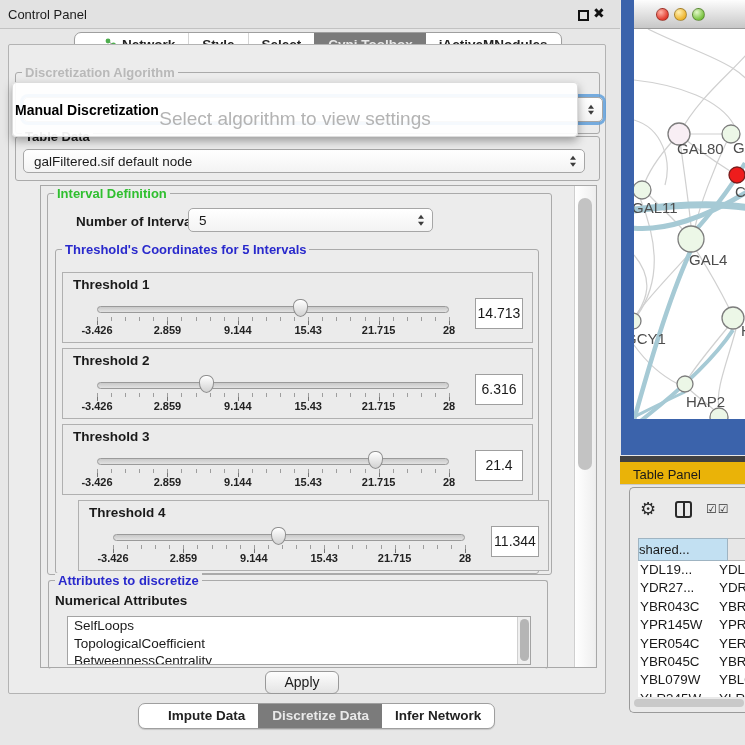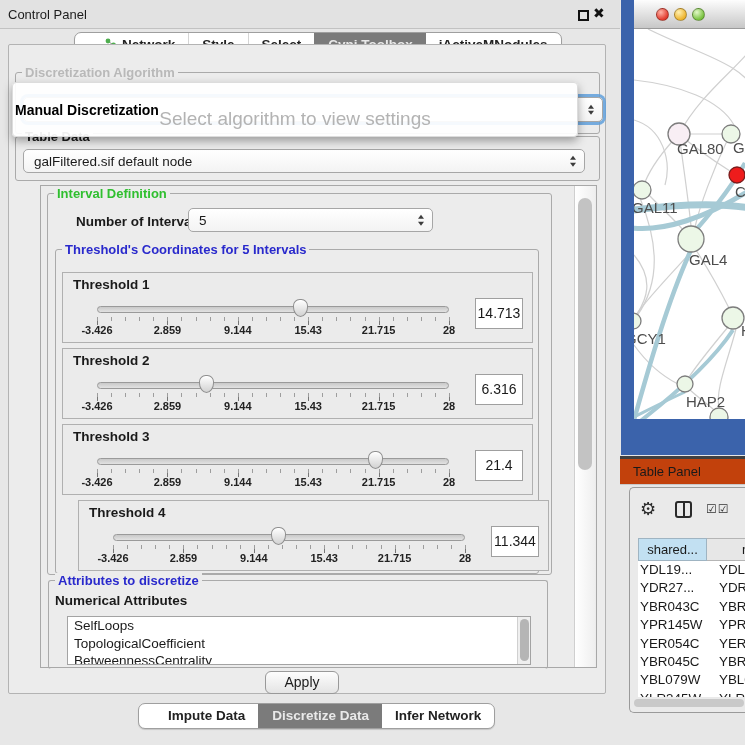--- a/index.html
+++ b/index.html
@@ -79,29 +79,29 @@
   
   .net-window { position:absolute; left:621px; top:0; width:124px; height:455px; background:#3b63ab; }
   .net-titlebar { position:absolute; left:13px; top:0; right:0; height:29px; background:linear-gradient(#fdfdfd,#c7c7c7); border-bottom:1px solid #9a9a9a; }
   .tl { position:absolute; top:8px; width:13px; height:13px; border-radius:50%; border:1px solid rgba(0,0,0,.3); }
   .tl.red    { left:22px; background:radial-gradient(circle at 35% 30%,#ffb3a6,#e23b2e 70%); }
   .tl.yellow { left:40px; background:radial-gradient(circle at 35% 30%,#fff0b0,#eeb42e 70%); }
   .tl.green  { left:58px; background:radial-gradient(circle at 35% 30%,#e2f8c8,#79c23f 70%); }
   .net-canvas { position:absolute; left:13px; top:29px; right:0; height:390px; background:#fff; overflow:hidden; }
 
   
-  .tp-titlebar { position:absolute; left:620px; top:456px; width:125px; height:29px; background:#c2410c; border-top:3px solid #404040; border-bottom:1px solid #c9c9c9; }
+  .tp-titlebar { position:absolute; left:620px; top:456px; width:125px; height:29px; background:#eab308; border-top:6px solid #404040; border-bottom:1px solid #c9c9c9; }
   .tp-title { position:absolute; left:13px; top:0; line-height:26px; font-size:13px; }
   .tp-box { position:absolute; left:629px; top:487px; width:116px; height:226px; background:#eaeaea; border:1px solid #9a9a9a; border-right:none; border-radius:5px 0 0 5px; overflow:hidden; }
   .gear-icon { position:absolute; left:10px; top:10px; font-size:18px; color:#2a2a2a; font-family:"DejaVu Sans",sans-serif; }
   .split-icon { position:absolute; left:45px; top:13px; width:17px; height:17px; border:2px solid #2a2a2a; border-radius:3px; }
   .split-icon::after { content:''; position:absolute; left:50%; top:0; bottom:0; width:2px; background:#2a2a2a; transform:translateX(-50%); }
   .checks-icon { position:absolute; left:76px; top:14px; font-size:12px; color:#333; letter-spacing:1px; font-family:"DejaVu Sans",sans-serif; }
   .tp-header { position:absolute; left:8px; top:50px; height:23px; display:flex; }
-  .tp-header .h1 { width:69px; background:#c2e0f2; border:1px solid #9fb4c2; text-align:center; line-height:21px; font-size:13px; }
+  .tp-header .h1 { width:90px; background:#c2e0f2; border:1px solid #9fb4c2; line-height:21px; font-size:13px; }
   .tp-header .h2 { width:60px; background:#e7e7e7; border:1px solid #b5b5b5; border-left:none; text-align:right; padding-right:6px; line-height:21px; font-size:13px; }
   .tp-body { position:absolute; left:8px; top:73px; width:108px; height:136px; background:#fff; overflow:hidden; }
   .tp-row { display:flex; height:18.4px; line-height:18.4px; font-size:13.4px; }
   .tp-row .c1 { width:72px; padding-left:2px; white-space:nowrap; overflow:hidden; }
   .tp-row .c2 { flex:1; padding-left:9px; white-space:nowrap; overflow:hidden; }
   .hscroll { position:absolute; left:4px; top:211px; width:110px; height:8px; background:#c9c9c9; border-radius:4px; }
 </style>
 </head>
 <body>
 

